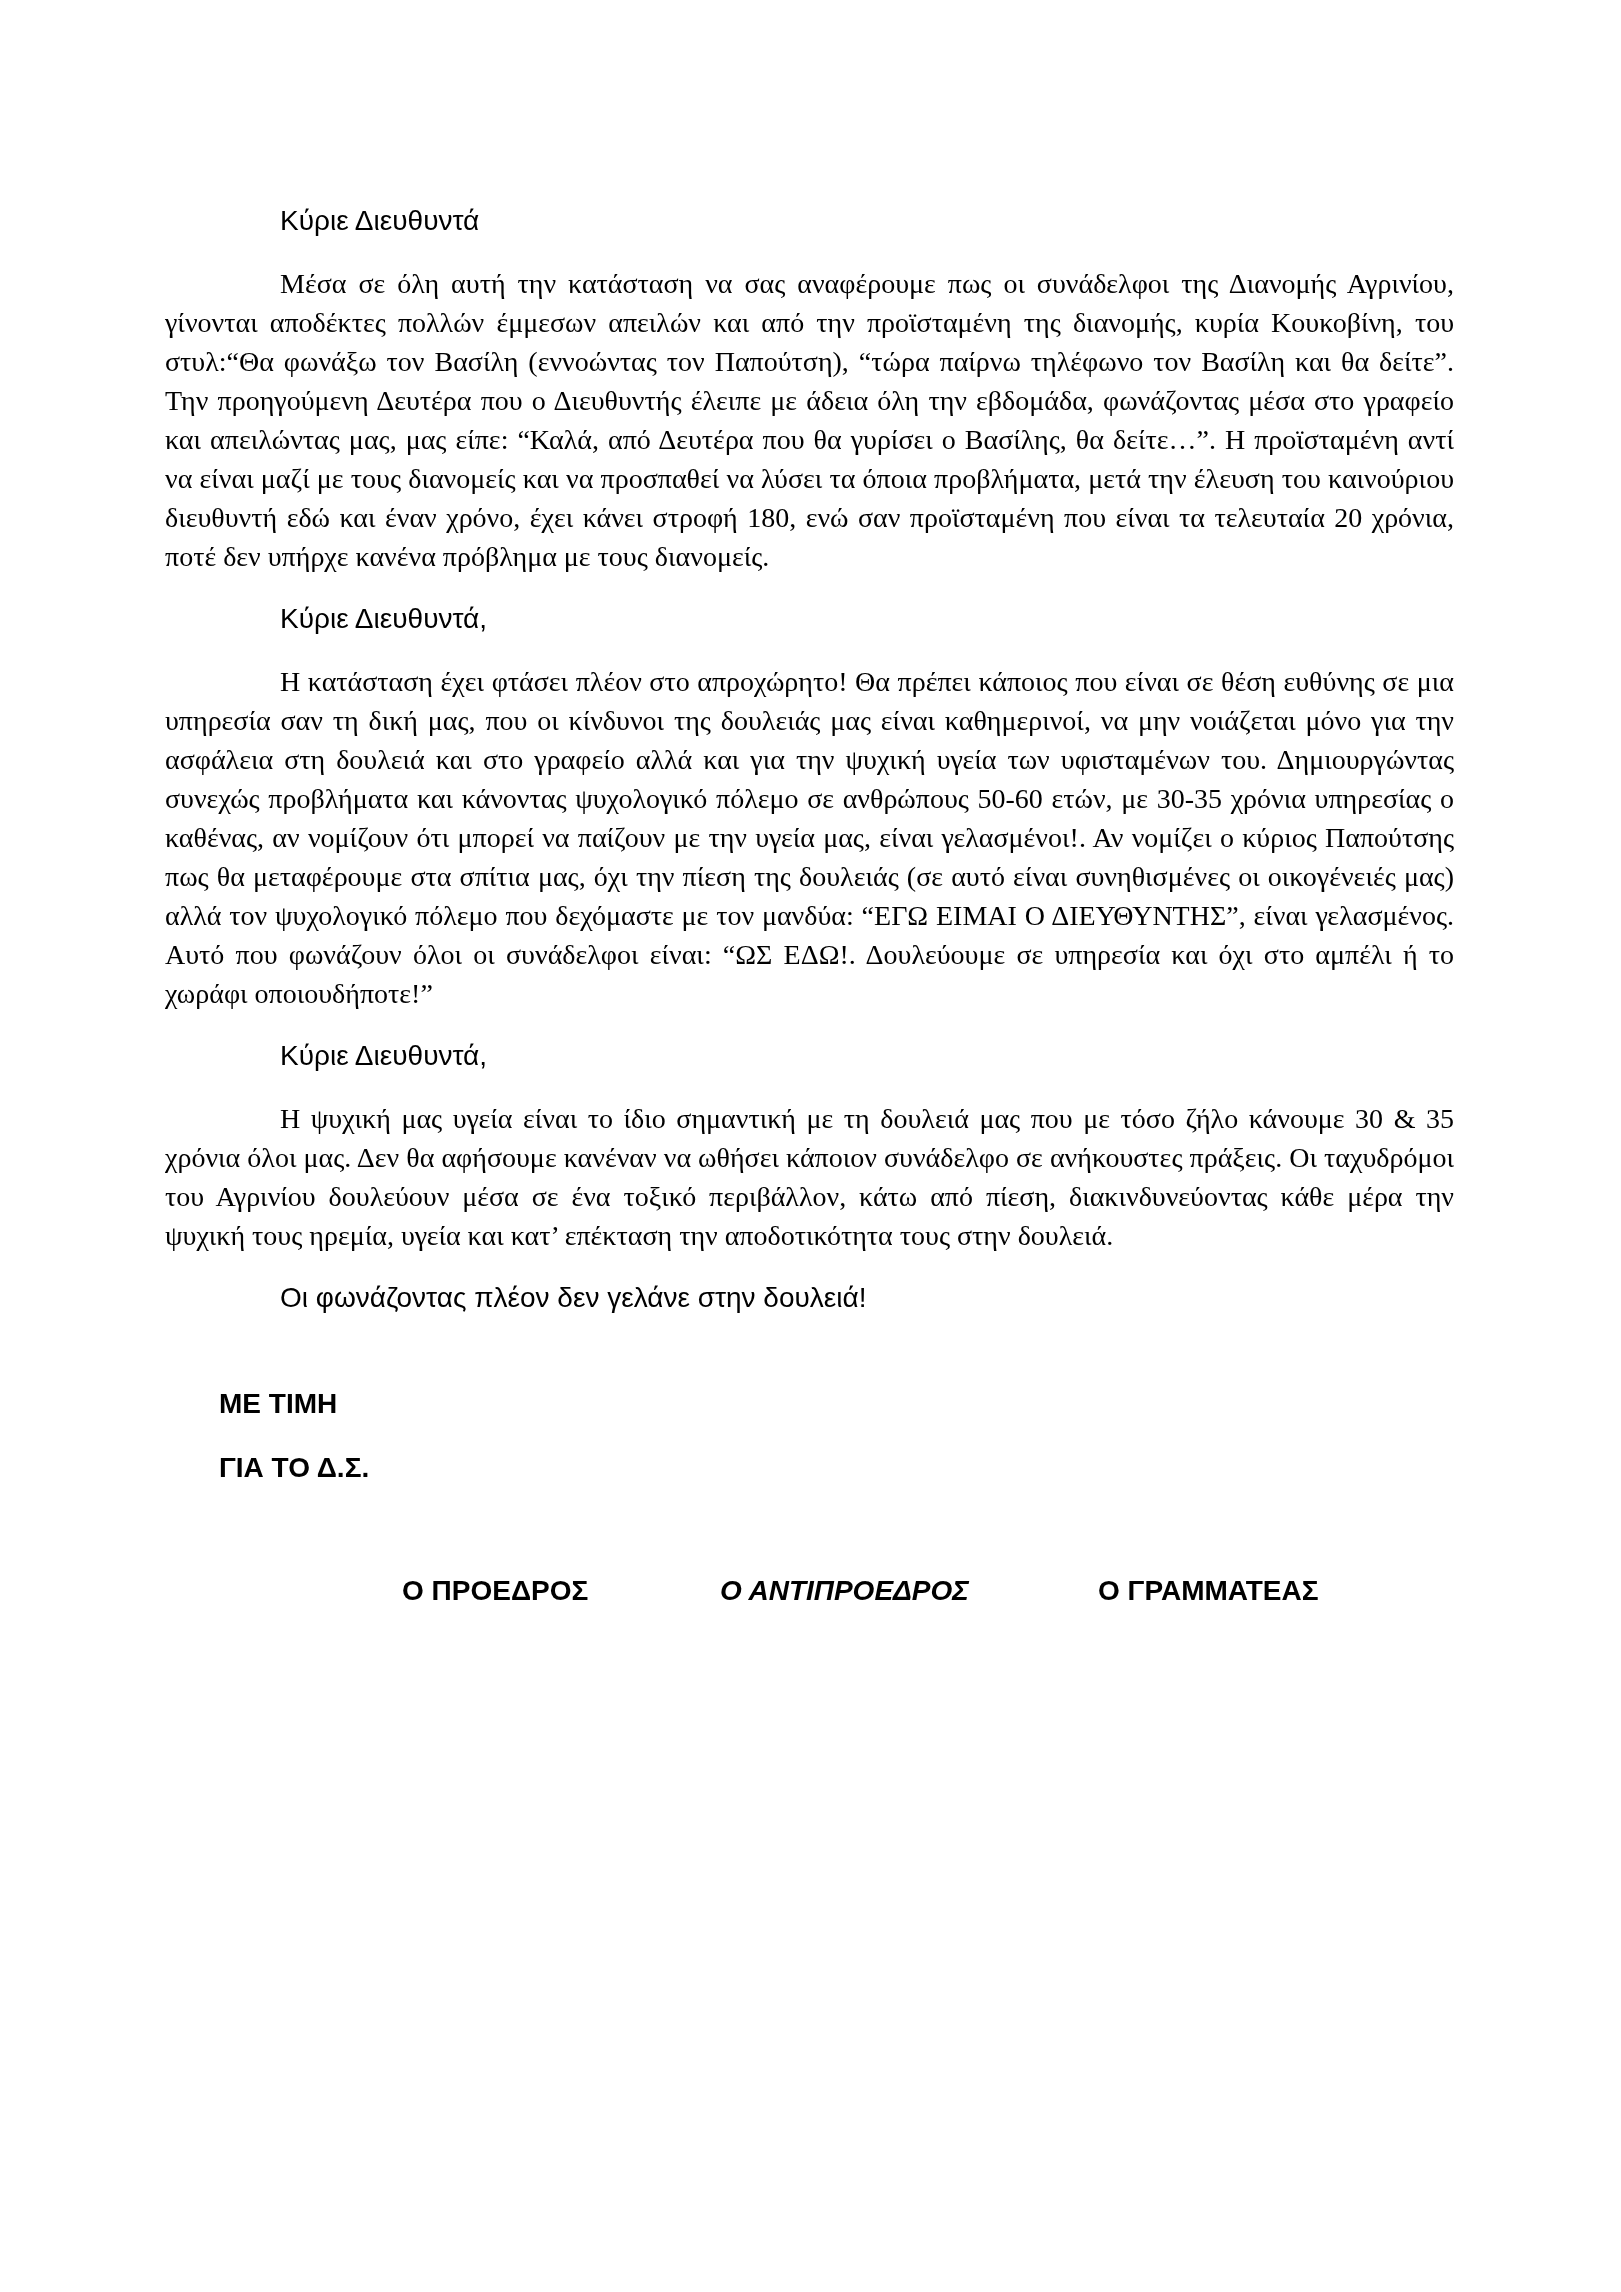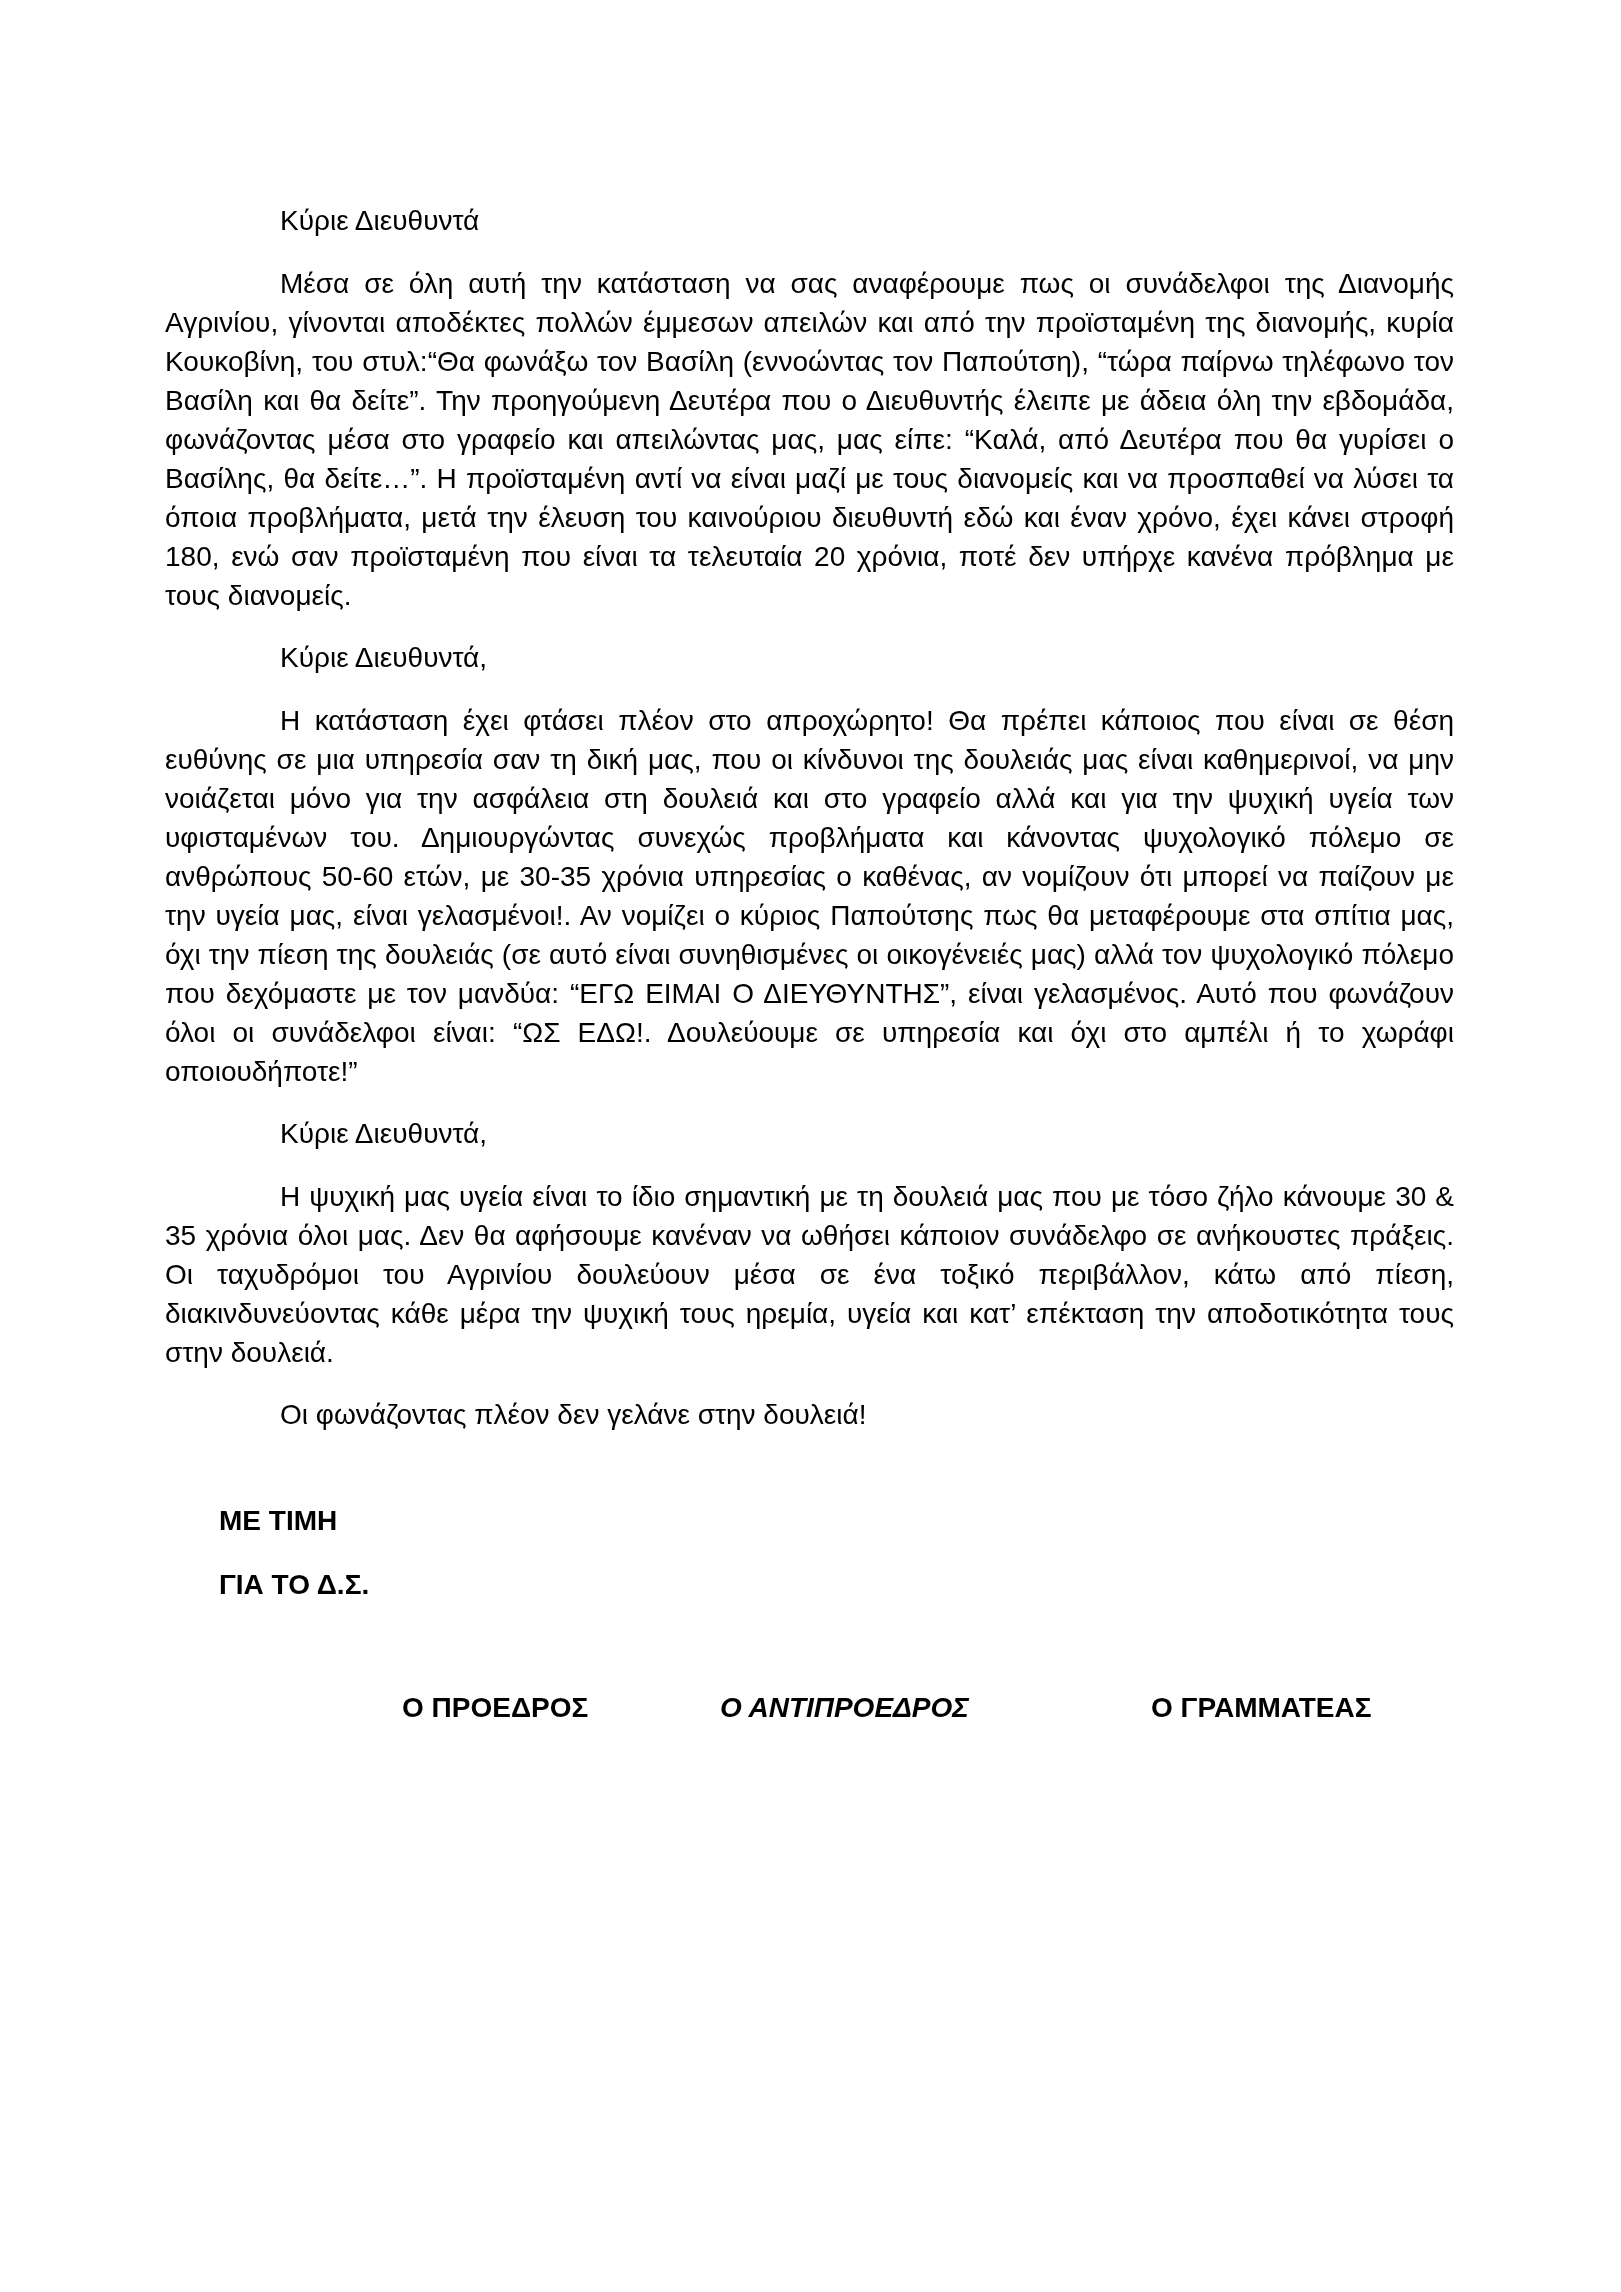--- a/index.html
+++ b/index.html
@@ -23,20 +23,21 @@
   }
   .para {
     margin: 0 0 23.5px 0;
   }
   .indent {
     text-indent: 115px;
   }
   .justify {
     text-align: justify;
     text-justify: inter-word;
+    font-family: Liberation Serif, serif;
   }
   .closing {
     margin: 0;
     font-weight: bold;
     text-align: left;
     transform: translateX(54px);
   }
   .closing-first {
     margin-top: 67px;
   }
@@ -50,21 +51,21 @@
     font-weight: bold;
     white-space: nowrap;
     text-align: center;
   }
   .sig {
     position: absolute;
     top: 0;
   }
   .sig-1 { left: 237px; }
   .sig-2 { left: 555px; font-style: italic; }
-  .sig-3 { left: 986px; }
+  .sig-3 { left: 933px; }
 </style>
 </head>
 <body>
 
 <div class="page">
 
   <p class="para indent">Κύριε Διευθυντά</p>
 
   <p class="para indent justify">Μέσα σε όλη αυτή την κατάσταση να σας αναφέρουμε πως οι συνάδελφοι της Διανομής Αγρινίου, γίνονται αποδέκτες πολλών έμμεσων απειλών και από την προϊσταμένη της διανομής, κυρία Κουκοβίνη, του στυλ:“Θα φωνάξω τον Βασίλη (εννοώντας τον Παπούτση), “τώρα παίρνω τηλέφωνο τον Βασίλη και θα δείτε”. Την προηγούμενη Δευτέρα που ο Διευθυντής έλειπε με άδεια όλη την εβδομάδα, φωνάζοντας μέσα στο γραφείο και απειλώντας μας, μας είπε: “Καλά, από Δευτέρα που θα γυρίσει ο Βασίλης, θα δείτε…”. Η προϊσταμένη αντί να είναι μαζί με τους διανομείς και να προσπαθεί να λύσει τα όποια προβλήματα, μετά την έλευση του καινούριου διευθυντή εδώ και έναν χρόνο, έχει κάνει στροφή 180, ενώ σαν προϊσταμένη που είναι τα τελευταία 20 χρόνια, ποτέ δεν υπήρχε κανένα πρόβλημα με τους διανομείς.</p>
 

